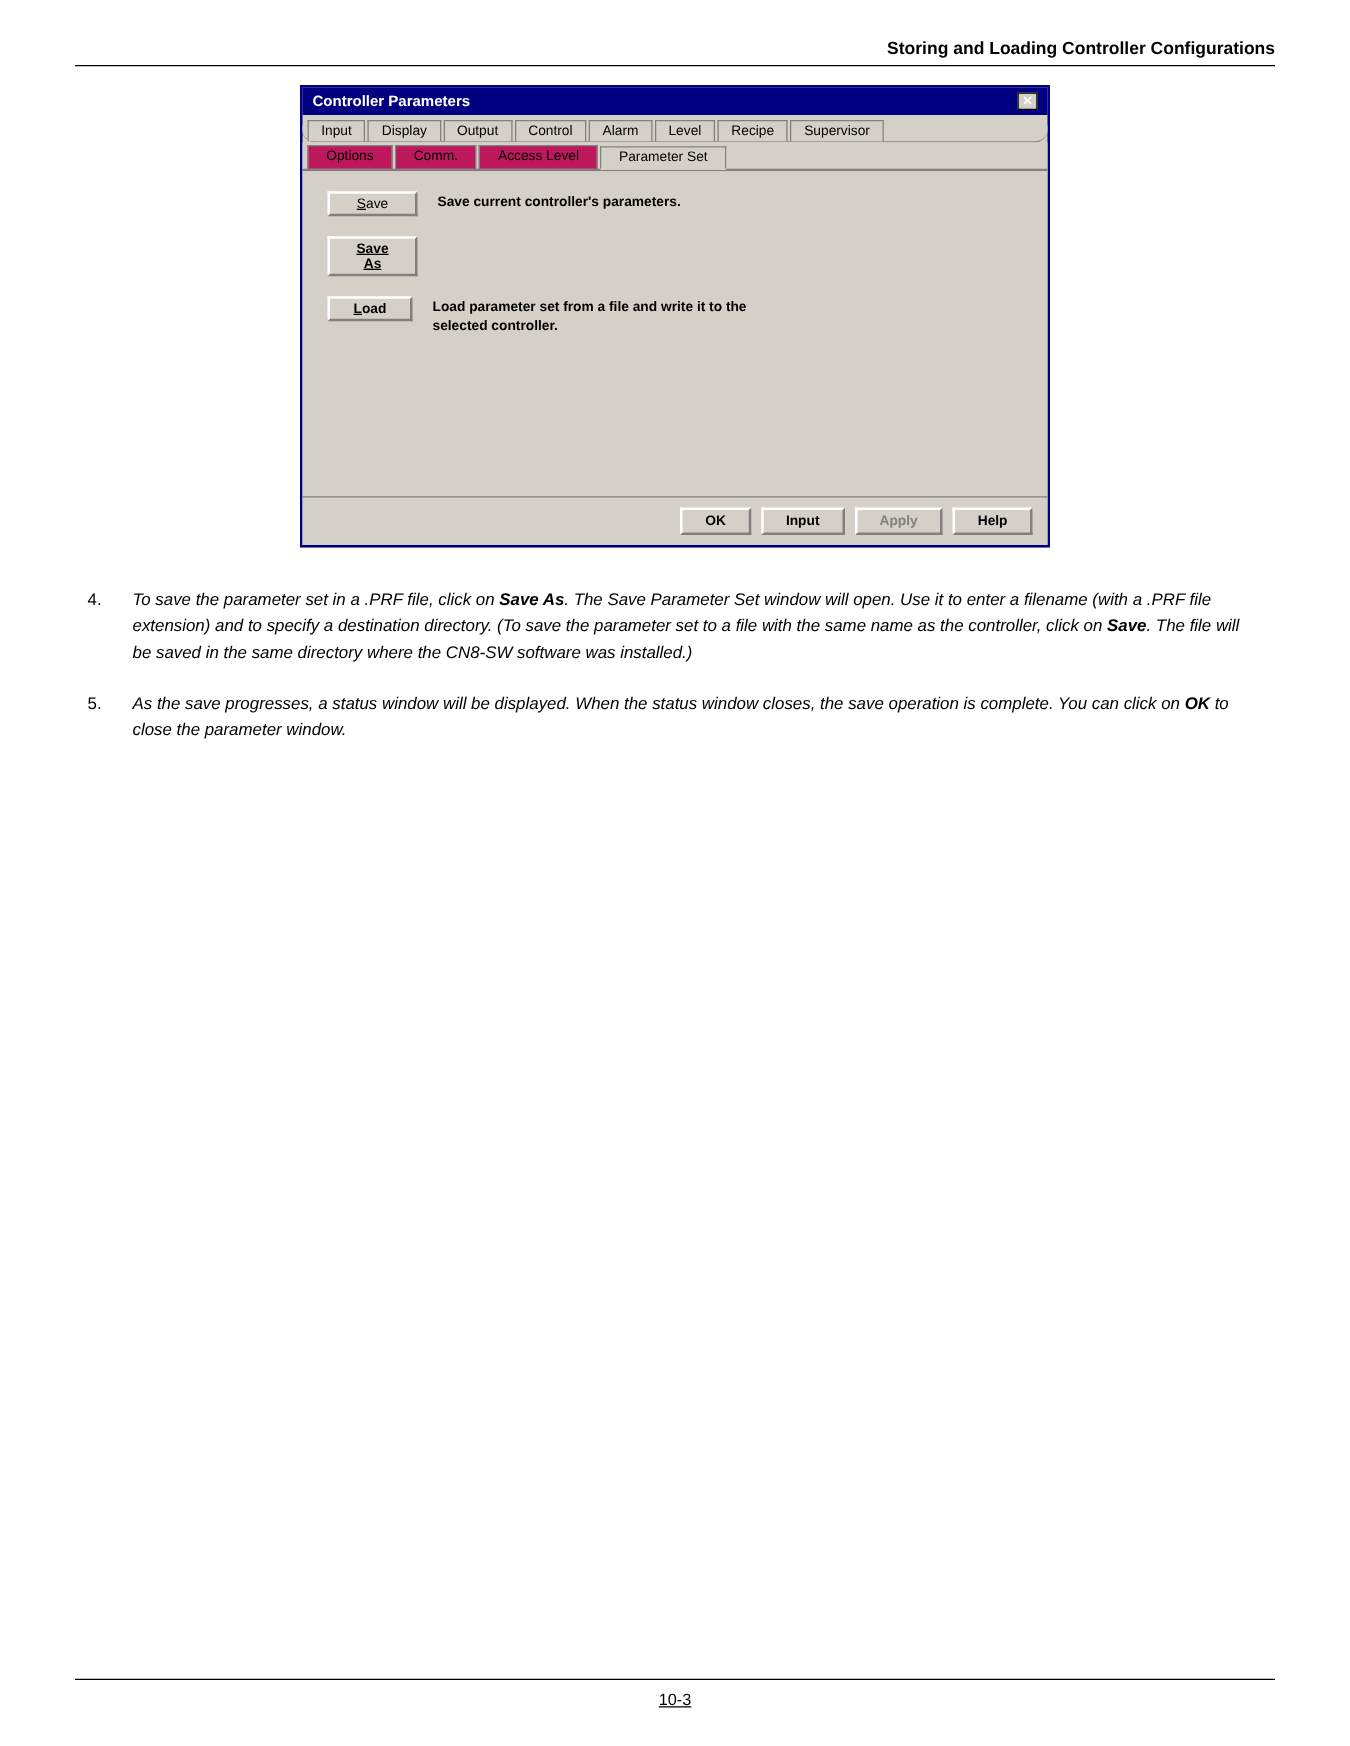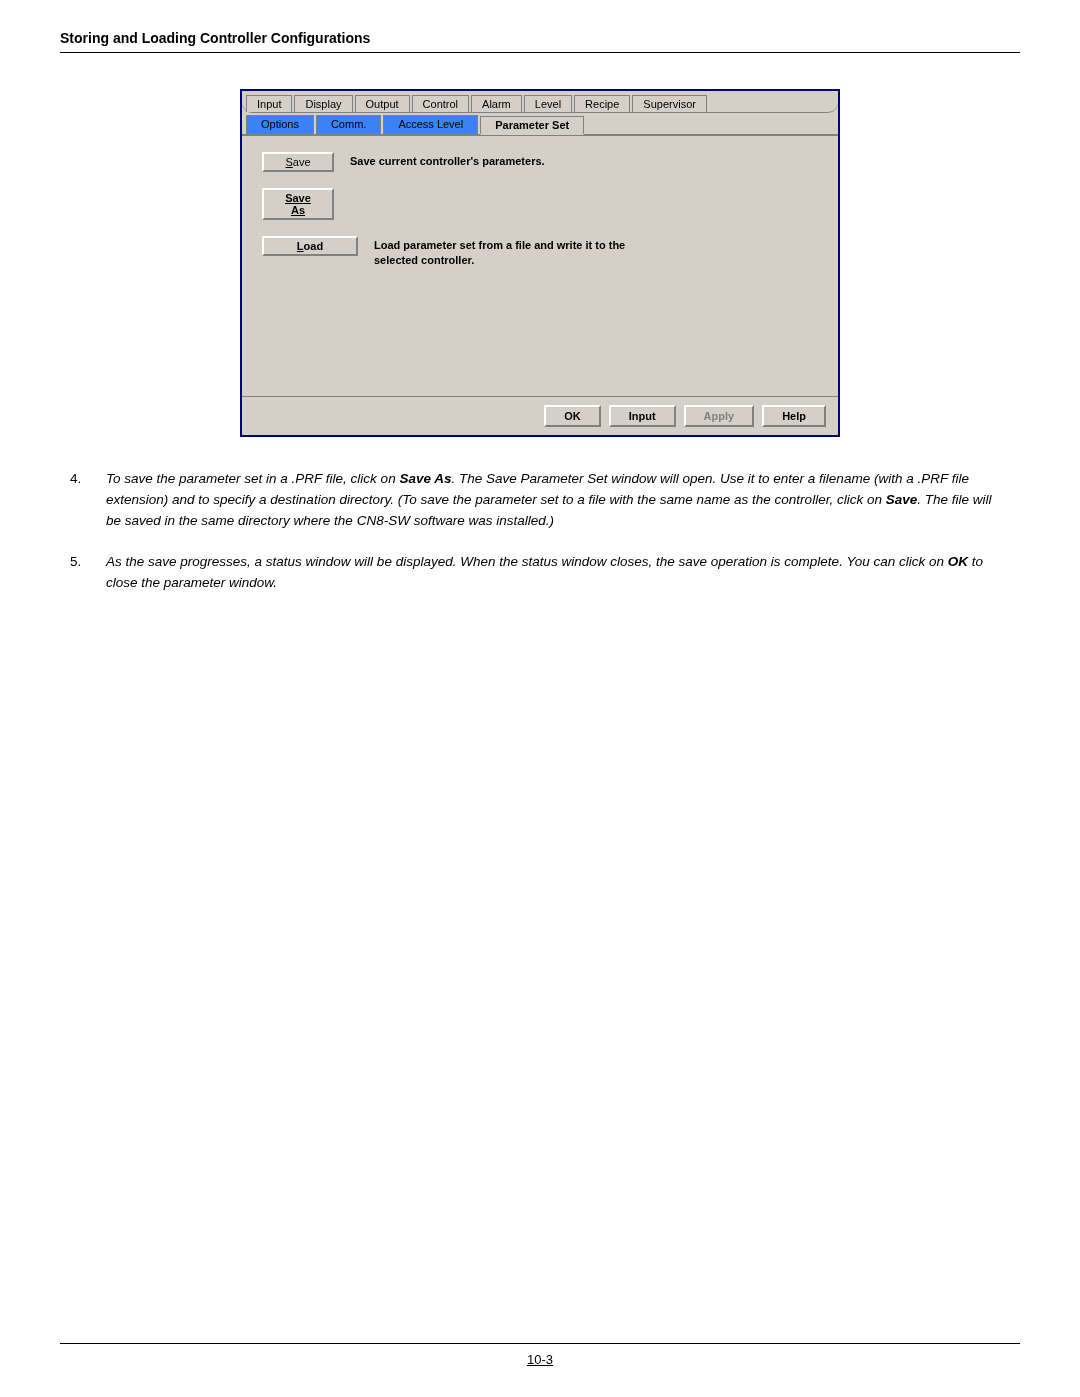--- a/index.html
+++ b/index.html
@@ -17,22 +17,22 @@
       width: 1080px;
       min-height: 1397px;
       background: #ffffff;
       padding: 30px 60px 60px 60px;
       position: relative;
     }
 
     .page-title-bar {
       border-bottom: 1.5px solid #000;
       padding-bottom: 6px;
-      margin-bottom: 36px;
-      text-align: left;
+      margin-bottom: 15px;
+      text-align: right;
     }
 
     .page-title {
       font-size: 14px;
       font-weight: bold;
     }
 
     
     .dialog-wrapper {
       display: flex;
@@ -98,29 +98,29 @@
       background: #d4d0c8;
       border-bottom: 2px solid #808080;
       padding: 2px 4px 0 4px;
       gap: 2px;
     }
 
     .tab2 {
       padding: 2px 14px;
       border: 1px solid #808080;
       border-bottom: none;
-      background: #3b82f6;
+      background: #be185d;
       cursor: pointer;
       font-size: 11px;
     }
 
     .tab2.active {
       background: #d4d0c8;
       border-bottom: 2px solid #d4d0c8;
-      font-weight: bold;
+      font-weight: normal;
       position: relative;
       top: 1px;
       z-index: 2;
     }
 
     
     .dialog-content {
       background: #d4d0c8;
       padding: 16px 20px;
       min-height: 260px;
@@ -153,21 +153,21 @@
     }
 
     .saveas-btn {
       width: 72px;
       margin-bottom: 4px;
       font-weight: bold;
       text-decoration: underline;
     }
 
     .load-btn {
-      width: 96px;
+      width: 68px;
       font-weight: bold;
     }
 
     .desc-text {
       font-size: 11px;
       font-weight: bold;
       max-width: 340px;
       line-height: 1.4;
       padding-top: 2px;
     }
@@ -244,20 +244,24 @@
 
 <div class="page-container">
 
   <div class="page-title-bar">
     <span class="page-title">Storing and Loading Controller Configurations</span>
   </div>
 
   <div class="dialog-wrapper">
     <div class="dialog">
 
+      <div class="dialog-titlebar">
+        <span>Controller Parameters</span>
+        <div class="dialog-close-btn">✕</div>
+      </div>
 
       <div class="tabs-row1">
         <div class="tab">Input</div>
         <div class="tab">Display</div>
         <div class="tab">Output</div>
         <div class="tab">Control</div>
         <div class="tab">Alarm</div>
         <div class="tab">Level</div>
         <div class="tab">Recipe</div>
         <div class="tab">Supervisor</div>

